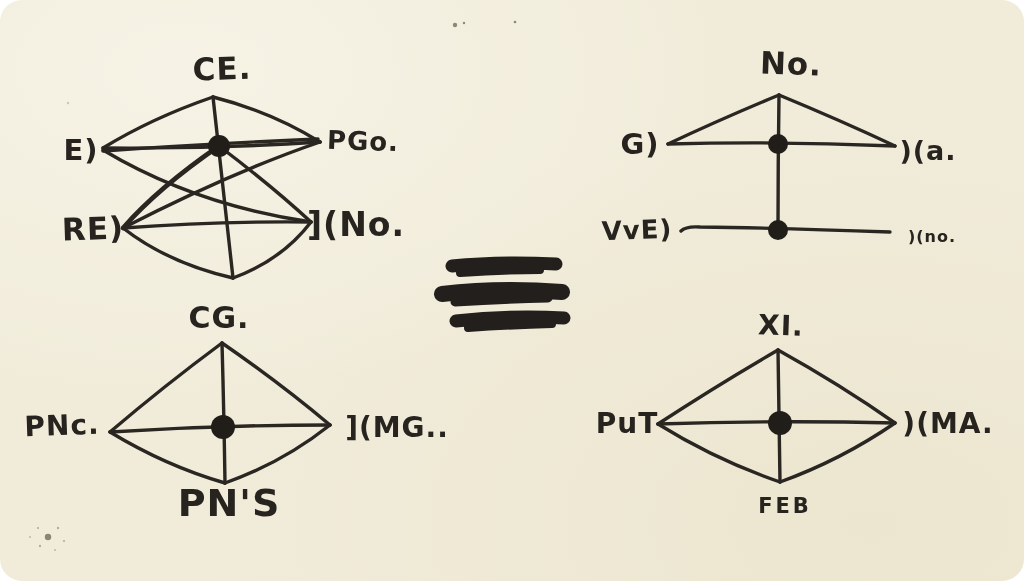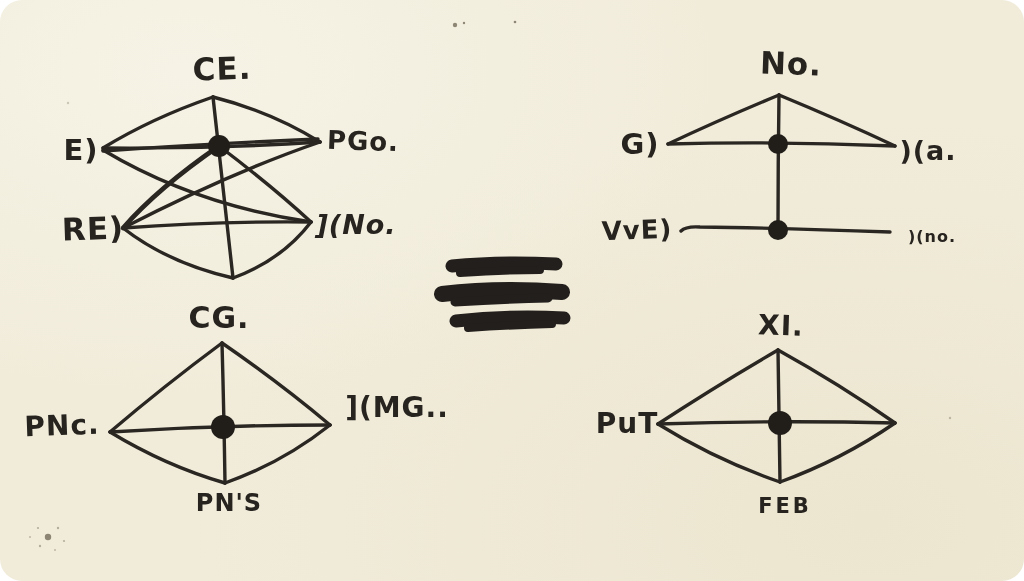--- a/index.html
+++ b/index.html
@@ -35,32 +35,32 @@
     letter-spacing: 1px;
     white-space: nowrap;
     transform: translate(-50%, -50%);
     line-height: 1;
   }
   
   .lbl-tl-top    { left: 222px; top: 69px;  font-size: 31px; transform: translate(-50%,-50%) rotate(-2deg); }
   .lbl-tl-midl   { left: 81px;  top: 150px; font-size: 29px; }
   .lbl-tl-midr   { left: 363px; top: 141px; font-size: 26px; transform: translate(-50%,-50%) rotate(2deg); }
   .lbl-tl-lowl   { left: 93px;  top: 229px; font-size: 31px; transform: translate(-50%,-50%) rotate(-2deg); }
-  .lbl-tl-lowr   { left: 356px; top: 224px; font-size: 27px; font-style: italic; }
+  .lbl-tl-lowr   { left: 356px; top: 224px; font-size: 33px; }
   
   .lbl-tr-top    { left: 791px; top: 64px;  font-size: 31px; transform: translate(-50%,-50%) rotate(2deg); }
   .lbl-tr-midl   { left: 640px; top: 144px; font-size: 29px; }
   .lbl-tr-midr   { left: 928px; top: 150px; font-size: 27px; }
   .lbl-tr-lowl   { left: 637px; top: 230px; font-size: 26px; transform: translate(-50%,-50%) rotate(-2deg); }
   .lbl-tr-lowr   { left: 932px; top: 237px; font-size: 16px; }
   
   .lbl-bl-top    { left: 219px; top: 318px; font-size: 30px; }
   .lbl-bl-left   { left: 62px;  top: 426px; font-size: 28px; transform: translate(-50%,-50%) rotate(-2deg); }
-  .lbl-bl-right  { left: 397px; top: 408px; font-size: 28px; }
-  .lbl-bl-bottom { left: 229px; top: 503px; font-size: 24px; }
+  .lbl-bl-right  { left: 397px; top: 428px; font-size: 28px; }
+  .lbl-bl-bottom { left: 229px; top: 503px; font-size: 38px; }
   
   .lbl-br-top    { left: 781px; top: 326px; font-size: 28px; transform: translate(-50%,-50%) rotate(2deg); }
   .lbl-br-left   { left: 627px; top: 424px; font-size: 28px; }
   .lbl-br-right  { left: 948px; top: 424px; font-size: 28px; }
   .lbl-br-bottom { left: 785px; top: 506px; font-size: 21px; letter-spacing: 3px; }
 
   svg path, svg line { fill: none; stroke: #2a2622; stroke-linecap: round; stroke-linejoin: round; }
   .pen   { stroke-width: 3.4px; }
   .pen-thick { stroke-width: 4.6px; }
   .marker { stroke: #231f1c; }
@@ -158,14 +158,15 @@
   <div class="label lbl-tr-lowl">VvE)</div>
   <div class="label lbl-tr-lowr">)(no.</div>
 
   <div class="label lbl-bl-top">CG.</div>
   <div class="label lbl-bl-left">PNc.</div>
   <div class="label lbl-bl-right">](MG..</div>
   <div class="label lbl-bl-bottom">PN'S</div>
 
   <div class="label lbl-br-top">XI.</div>
   <div class="label lbl-br-left">PuT</div>
+  <div class="label lbl-br-right">)(MA.</div>
   <div class="label lbl-br-bottom">FEB</div>
 </div>
 
 </body></html>

